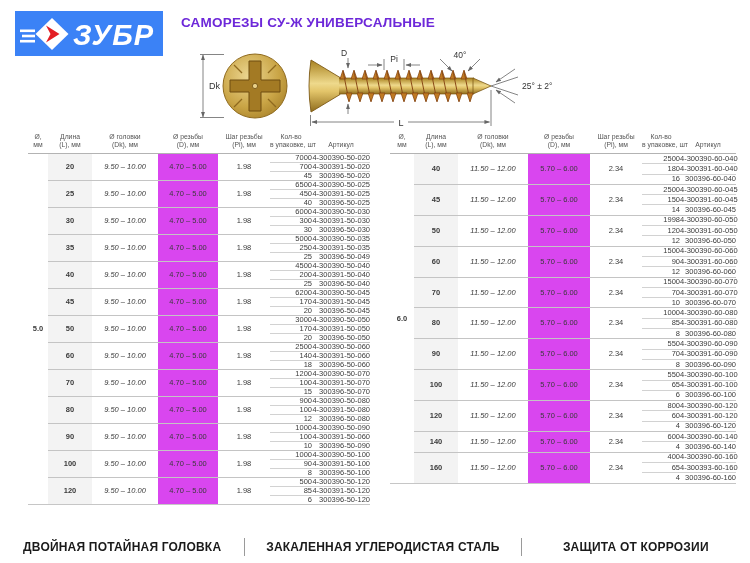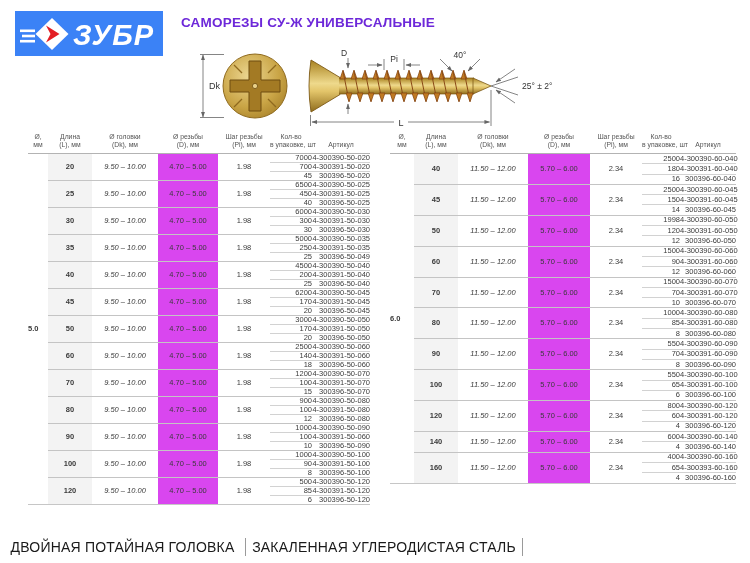--- a/index.html
+++ b/index.html
@@ -23,34 +23,34 @@
     font-weight:normal; font-size:6.8px; color:#555; text-align:center;
     vertical-align:bottom; line-height:8px; padding:3px 0 4px;
     border-bottom:1px solid #b3b3b3; white-space:nowrap; overflow:visible;
   }
   table.spec td {
     font-size:7.5px; line-height:8px; padding:0; color:#3a3a3a;
     vertical-align:middle; white-space:nowrap; overflow:visible;
   }
   .t5 tbody td { height:8.5px; }
   .t6 tbody td { height:10.3px; }
-  td.diam { text-align:left; font-weight:bold; font-size:8.5px; color:#222; }
+  td.diam { text-align:center; font-weight:bold; font-size:8.5px; color:#222; }
   td.len  { text-align:center; font-weight:bold; color:#222; background:#f3f3f3; }
   td.hd   { text-align:center;font-style:italic; }
   td.td2  { text-align:center; background:#d946ef; }
   td.pitch{ text-align:center; }
   td.qty  { text-align:right; padding-right:9px; }
   td.sku  { text-align:right; padding-right:2px; }
   tbody td.qty, tbody td.sku { border-top:1px solid #d2d2d2; }
   tbody tr.gs td { border-top:1px solid #c4c4c4; }
   tbody tr:first-child td { border-top:none; }
   
   .footer { position:absolute; left:0; top:534px; width:750px; height:26px;
             display:flex; align-items:center; }
-  .fcell { text-align:center; font-weight:normal; font-size:14px; color:#1a1a1a; letter-spacing:.2px; }
+  .fcell { text-align:center; font-weight:bold; font-size:12px; color:#1a1a1a; letter-spacing:.2px; }
   .fcell.c1 { width:245px; } .fcell.c2 { width:276px;text-align:center; } .fcell.c3 { width:229px; }
   .fdiv { width:1px; height:18px; background:#9a9a9a; }
 </style>
 </head>
 <body>
 
 <div class="page">
 
   <div class="logo">
     <svg width="148" height="45" viewBox="0 0 148 45">
@@ -642,15 +642,16 @@
           </tr>
         </tbody>
       </table>
   </div>
 
   <div class="footer">
     <div class="fcell c1">ДВОЙНАЯ ПОТАЙНАЯ ГОЛОВКА</div>
     <div class="fdiv"></div>
     <div class="fcell c2">ЗАКАЛЕННАЯ УГЛЕРОДИСТАЯ СТАЛЬ</div>
     <div class="fdiv"></div>
+    <div class="fcell c3">ЗАЩИТА ОТ КОРРОЗИИ</div>
   </div>
 
 </div>
 
 </body></html>

